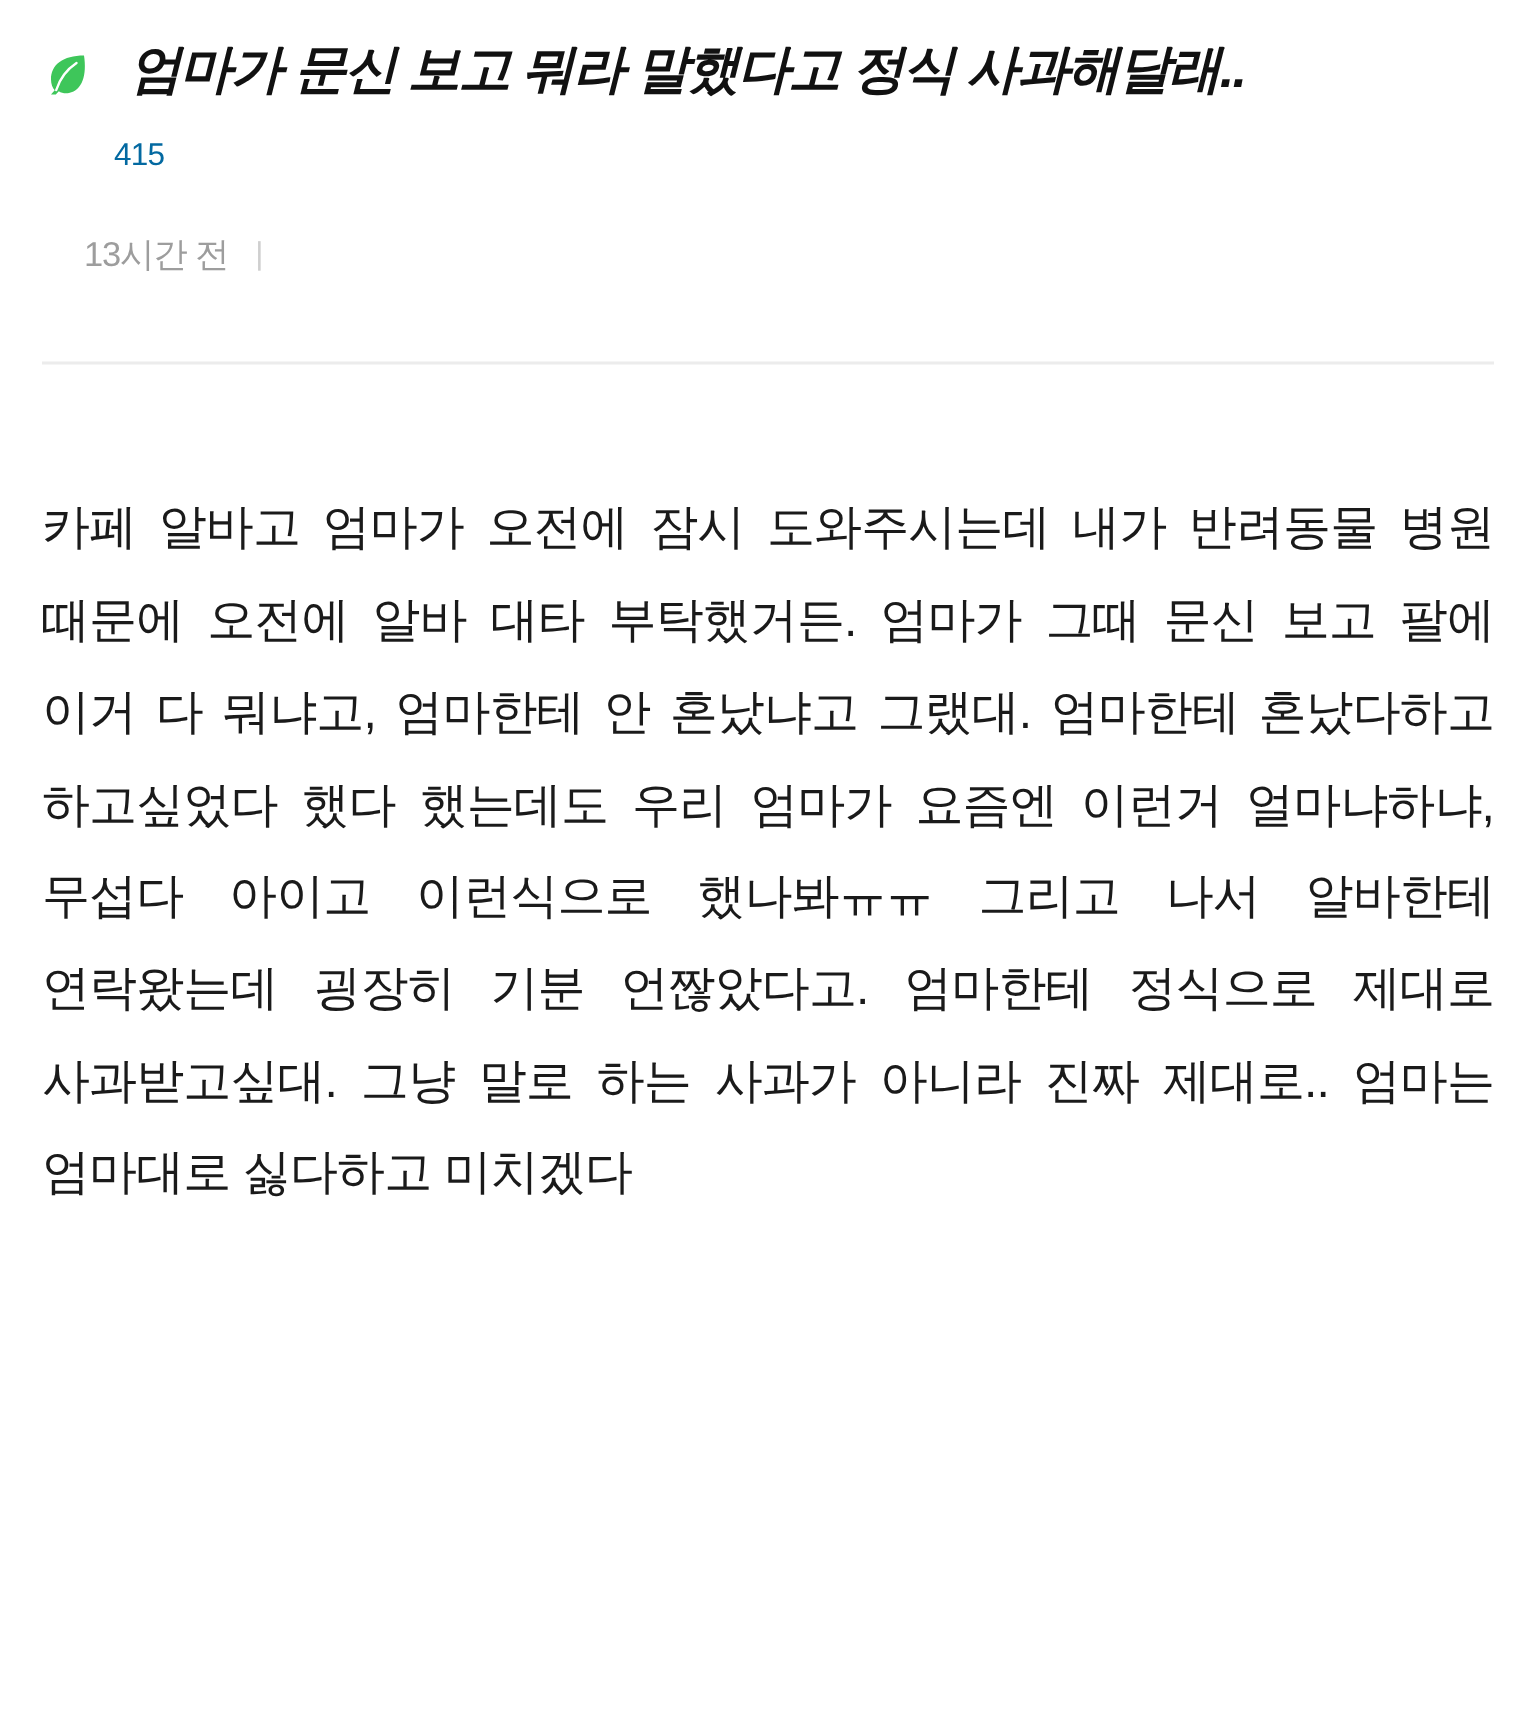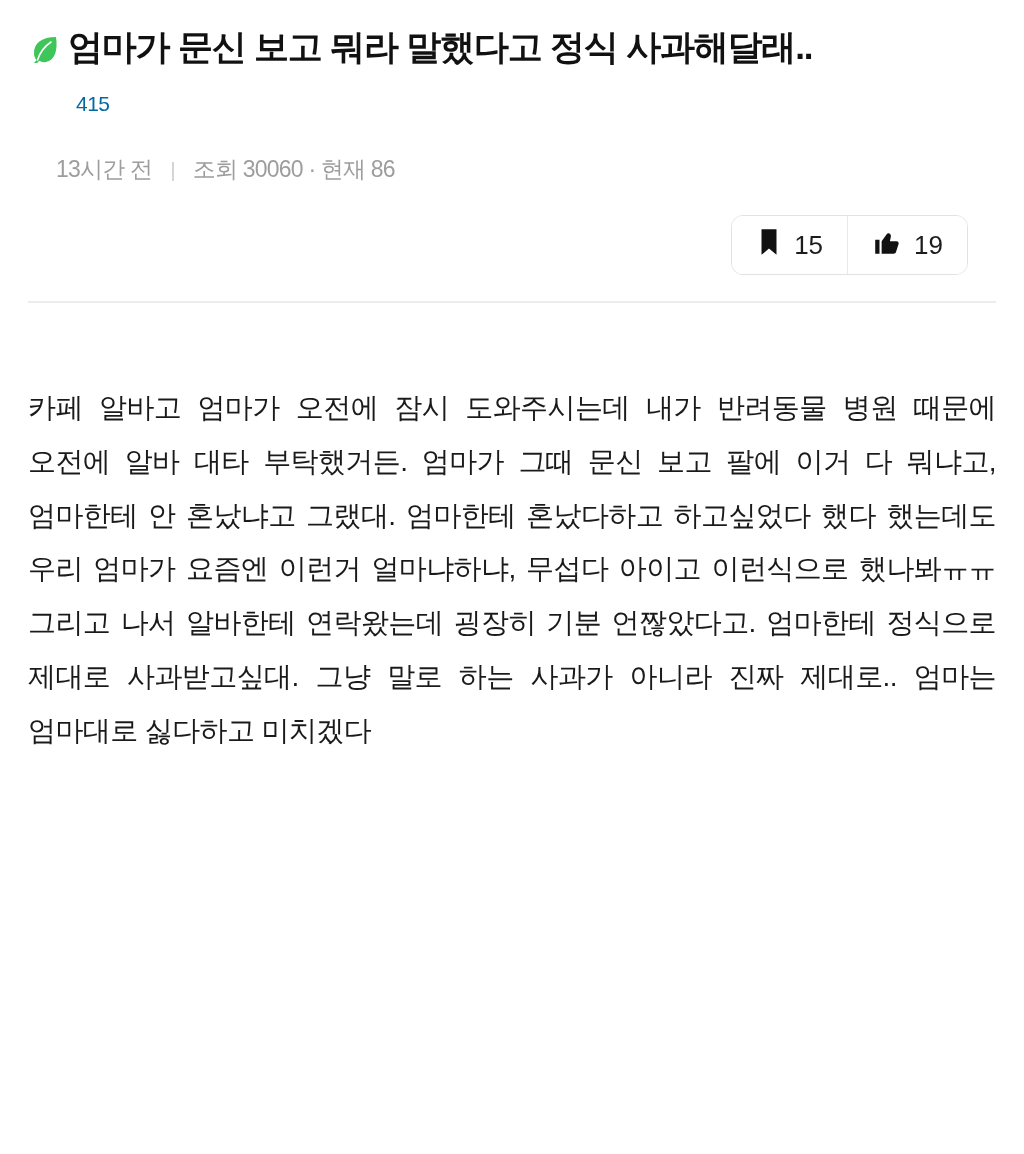--- a/index.html
+++ b/index.html
@@ -23,21 +23,22 @@
   }
 
   
   .post-header {
     padding: 22px 28px 0 28px;
     box-sizing: border-box;
   }
   .title-row {
     display: flex;
     align-items: flex-start;
-    gap: 6px;
+    gap: 24px;
+    font-style: italic;
   }
   .leaf-icon {
     flex: 0 0 auto;
     width: 34px;
     height: 34px;
     margin-top: 10px;
     display: inline-flex;
     align-items: center;
     justify-content: center;
   }
@@ -148,21 +149,21 @@
     width: 100%;
   }
 
   
   .post-body {
     padding: 78px 28px 40px 28px;
     box-sizing: border-box;
   }
   .post-body p {
     margin: 0;
-    font-size: 28px;
+    font-size: 32px;
     line-height: 1.92;
     letter-spacing: -0.6px;
     color: #1a1a1a;
     text-align: justify;
     word-break: keep-all;
   }
 </style>
 </head>
 <body>
 
@@ -180,45 +181,25 @@
       <h1 class="post-title">엄마가 문신 보고 뭐라 말했다고 정식 사과해달래..</h1>
     </div>
 
     <div class="category-row">
       <a class="category-link" href="#">415</a>
     </div>
 
     <div class="meta-row">
       <span>13시간 전</span>
       <span class="meta-sep">|</span>
-      <span>조회 30060 · 현재 86</span>
     </div>
 
     <div class="actions-row">
 
 
-      <div class="btn-group">
-        <div class="seg">
-          <span>
-            <svg width="26" height="30" viewBox="0 0 24 28" aria-hidden="true">
-              <path d="M5 2h14v24l-7-6-7 6z" fill="#111111"></path>
-            </svg>
-          </span>
-          <span>15</span>
-        </div>
-        <div class="seg">
-          <span>
-            <svg width="30" height="30" viewBox="0 0 28 28" aria-hidden="true">
-              <path d="M3 12h4v13H3z" fill="#111111"></path>
-              <path d="M9 25h11.2c1 0 1.9-.6 2.2-1.6l2.4-7.5c.4-1.3-.5-2.6-1.9-2.6h-6.2l.9-4.3c.3-1.4-.5-2.8-1.9-3.1-.8-.2-1.6.2-2 .9L9 13.2z" fill="#111111"></path>
-            </svg>
-          </span>
-          <span>19</span>
-        </div>
-      </div>
 
     </div>
 
     <div class="divider"></div>
   </div>
 
   <div class="post-body">
     <p>카페 알바고 엄마가 오전에 잠시 도와주시는데 내가 반려동물 병원 때문에 오전에 알바 대타 부탁했거든. 엄마가 그때 문신 보고 팔에 이거 다 뭐냐고, 엄마한테 안 혼났냐고 그랬대. 엄마한테 혼났다하고 하고싶었다 했다 했는데도 우리 엄마가 요즘엔 이런거 얼마냐하냐, 무섭다 아이고 이런식으로 했나봐ㅠㅠ 그리고 나서 알바한테 연락왔는데 굉장히 기분 언짢았다고. 엄마한테 정식으로 제대로 사과받고싶대. 그냥 말로 하는 사과가 아니라 진짜 제대로.. 엄마는 엄마대로 싫다하고 미치겠다</p>
   </div>
 

